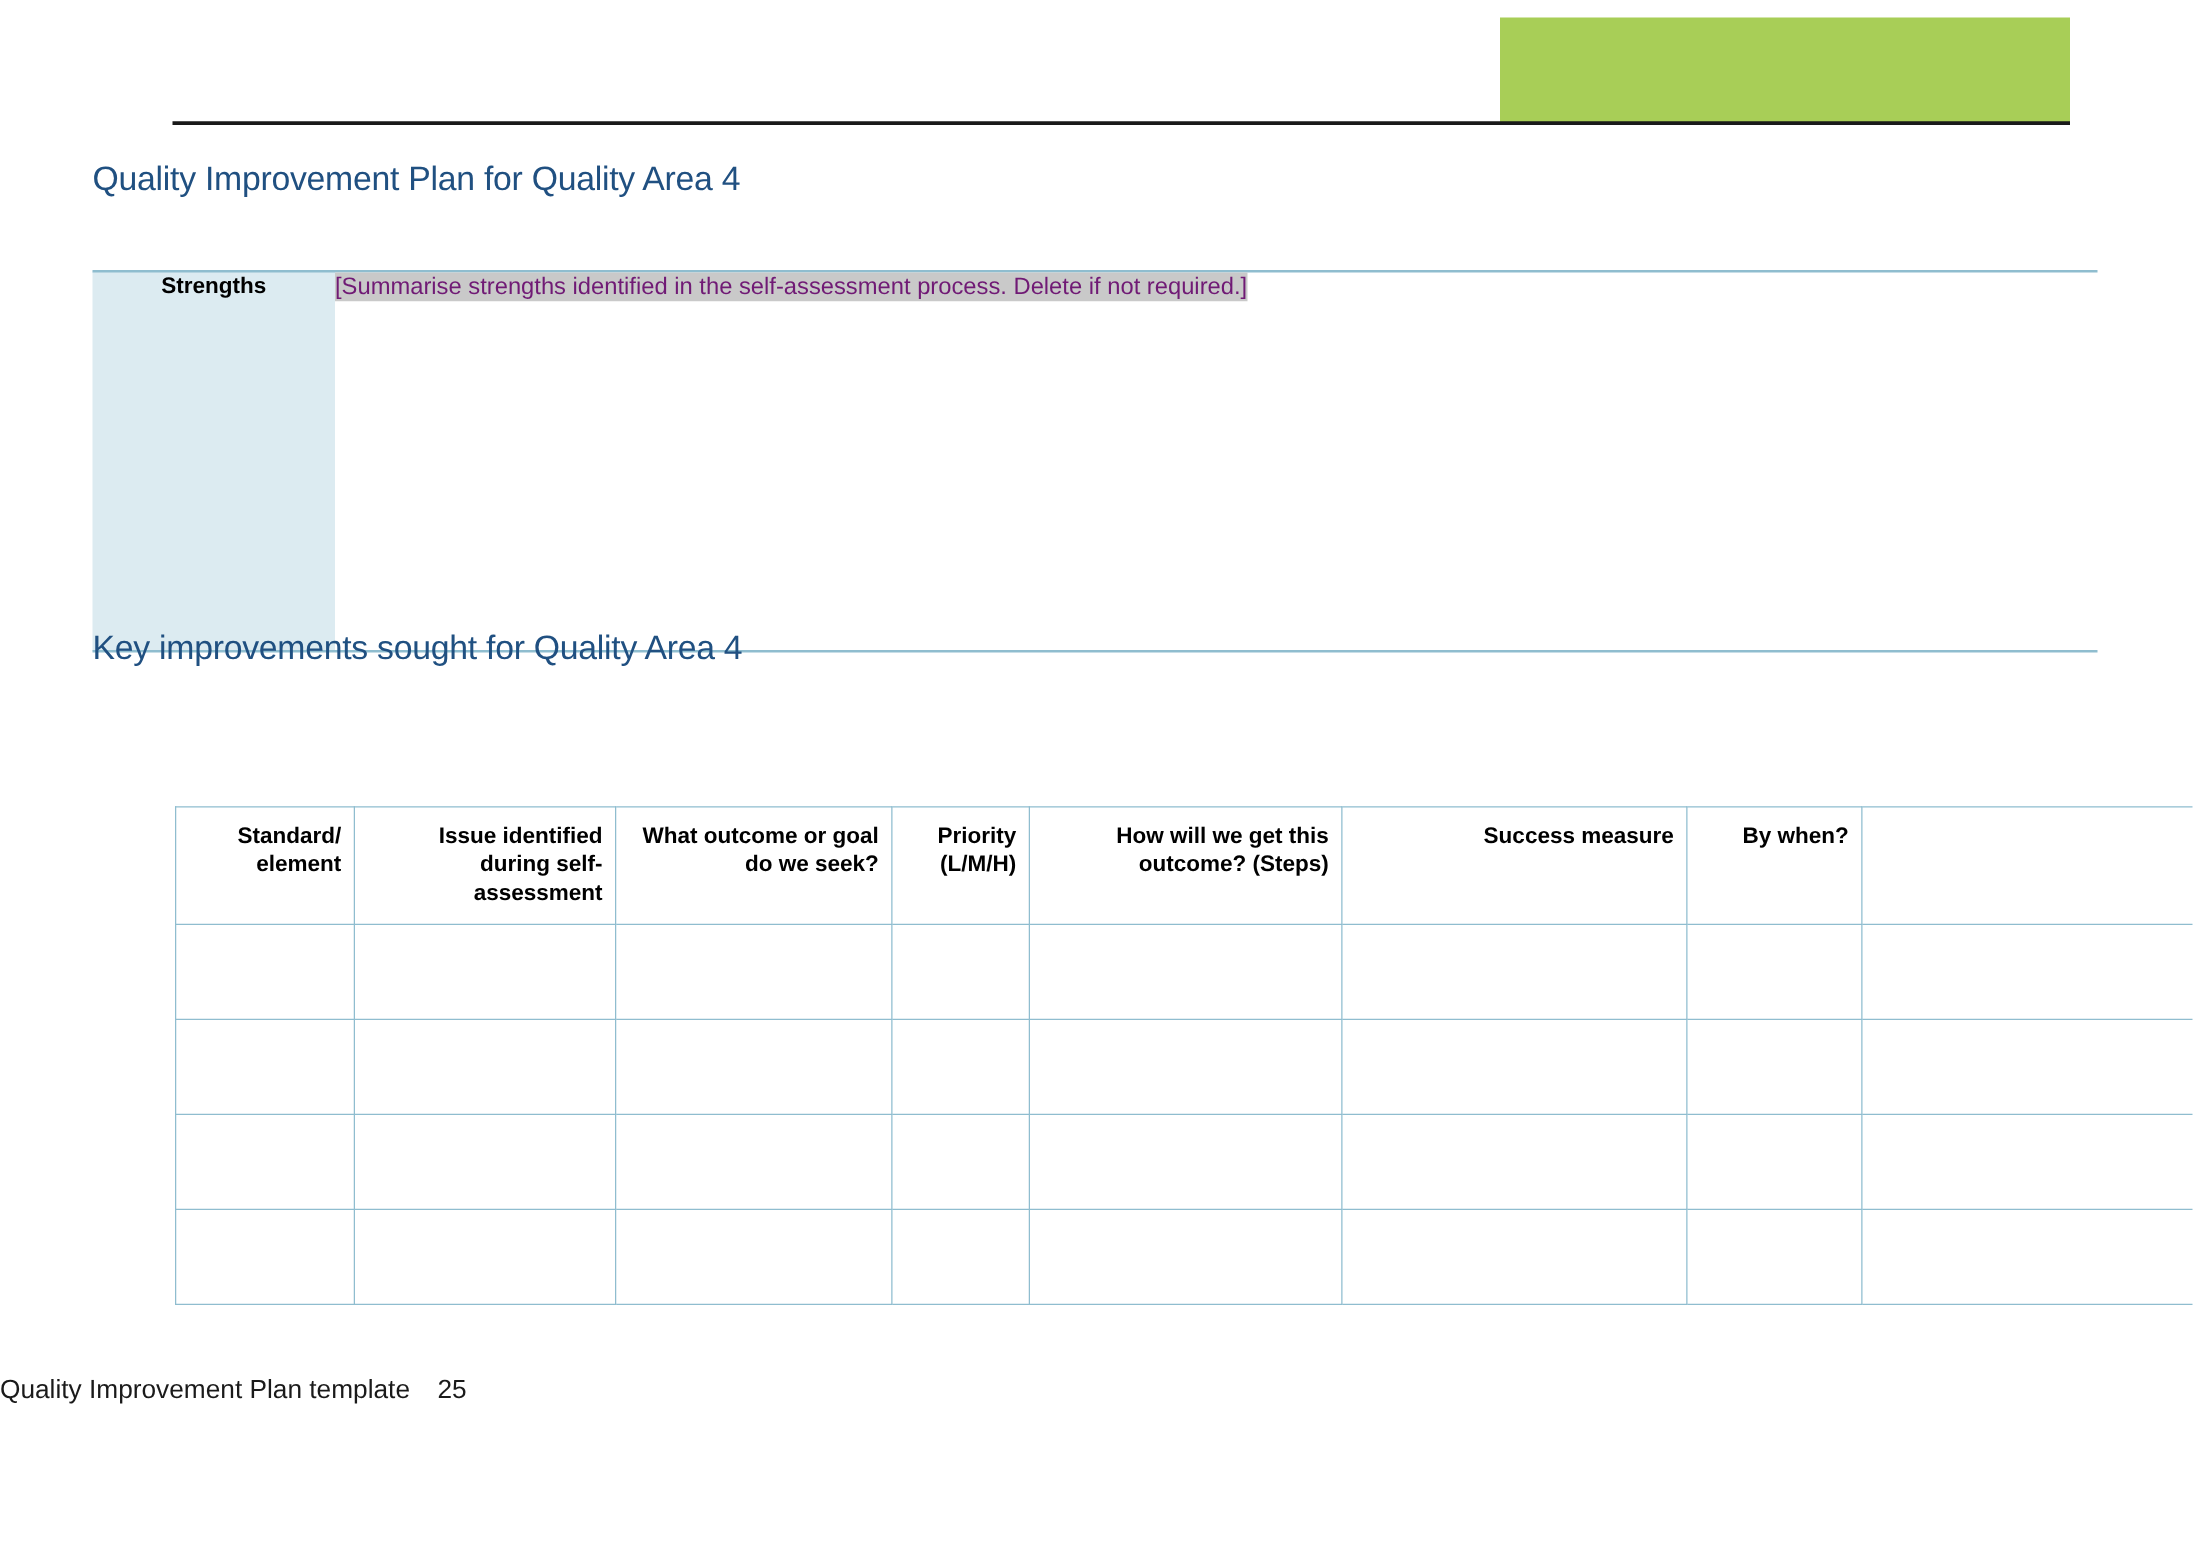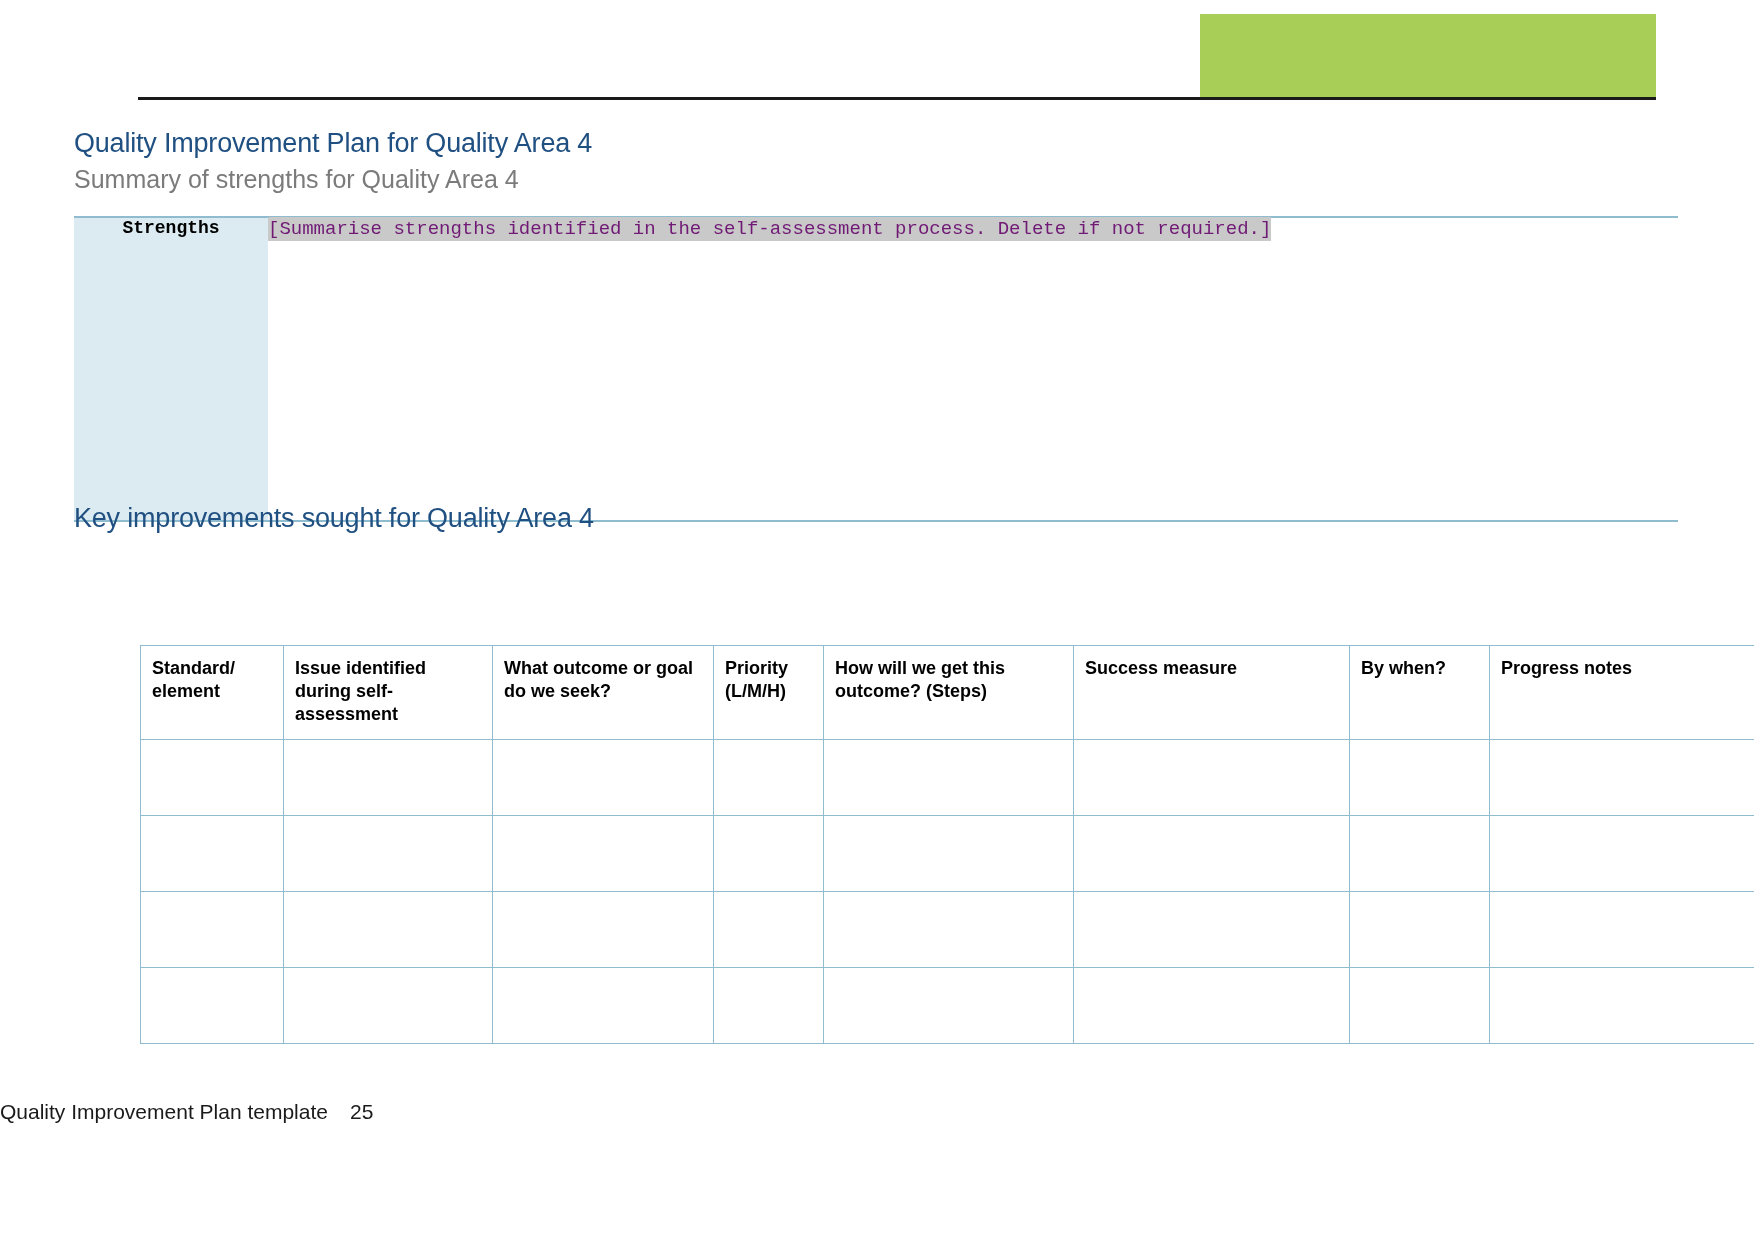--- a/index.html
+++ b/index.html
@@ -64,21 +64,20 @@
     white-space: nowrap;
   }
 
   
   .strengths-wrap {
     position: absolute;
     left: 74px;
     top: 216px;
     width: 1604px;
     height: 252px;
-    font-family: Liberation Mono, monospace;
   }
   table.strengths {
     border-collapse: collapse;
     width: 1604px;
     table-layout: fixed;
   }
   table.strengths td {
     vertical-align: top;
     padding: 0;
     border-top: 2px solid #8fbdcf;
@@ -117,21 +116,21 @@
   table.improvement {
     border-collapse: collapse;
     table-layout: fixed;
     width: 1620px;
   }
   table.improvement th,
   table.improvement td {
     border: 1px solid #8fbdcf;
     padding: 11px 10px 6px 11px;
     vertical-align: top;
-    text-align: left;
+    text-align: right;
     font-size: 18px;
     line-height: 1.27;
     font-weight: bold;
     color: #000000;
     background: #ffffff;
   }
   table.improvement thead th {
     height: 76px;
   }
   table.improvement tbody td {
@@ -166,21 +165,20 @@
 </head>
 <body>
 
 <div class="page-header">
   <div class="header-green-block"></div>
   <div class="header-rule"></div>
 </div>
 
 <div class="section" style="top:128px;">
   <h1 class="section-title">Quality Improvement Plan for Quality Area 4</h1>
-  <h2 class="section-subtitle">Summary of strengths for Quality Area 4</h2>
 </div>
 
 <div class="strengths-wrap">
   <table class="strengths">
     <tbody>
       <tr>
         <td class="strengths-label">Strengths</td>
         <td class="strengths-body">
           <span class="placeholder-text">[Summarise strengths identified in the self-assessment process. Delete if not required.]</span>
         </td>

